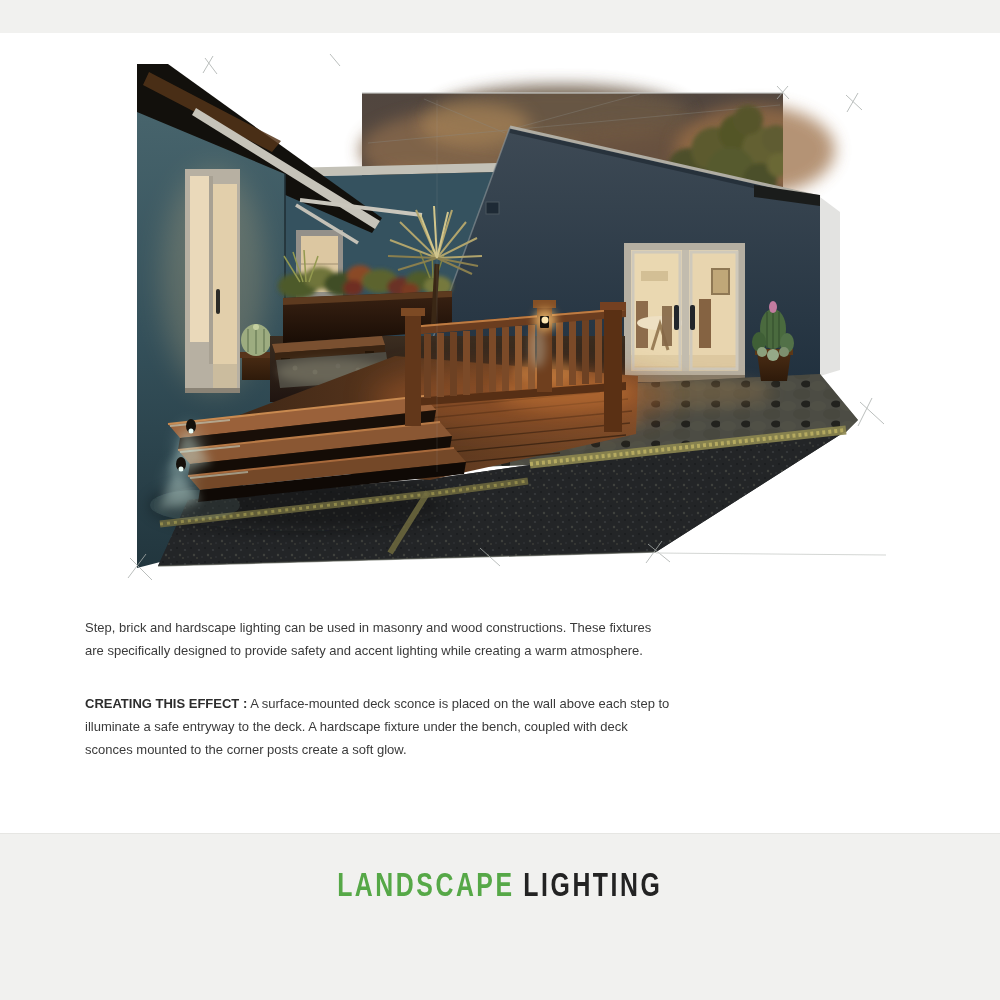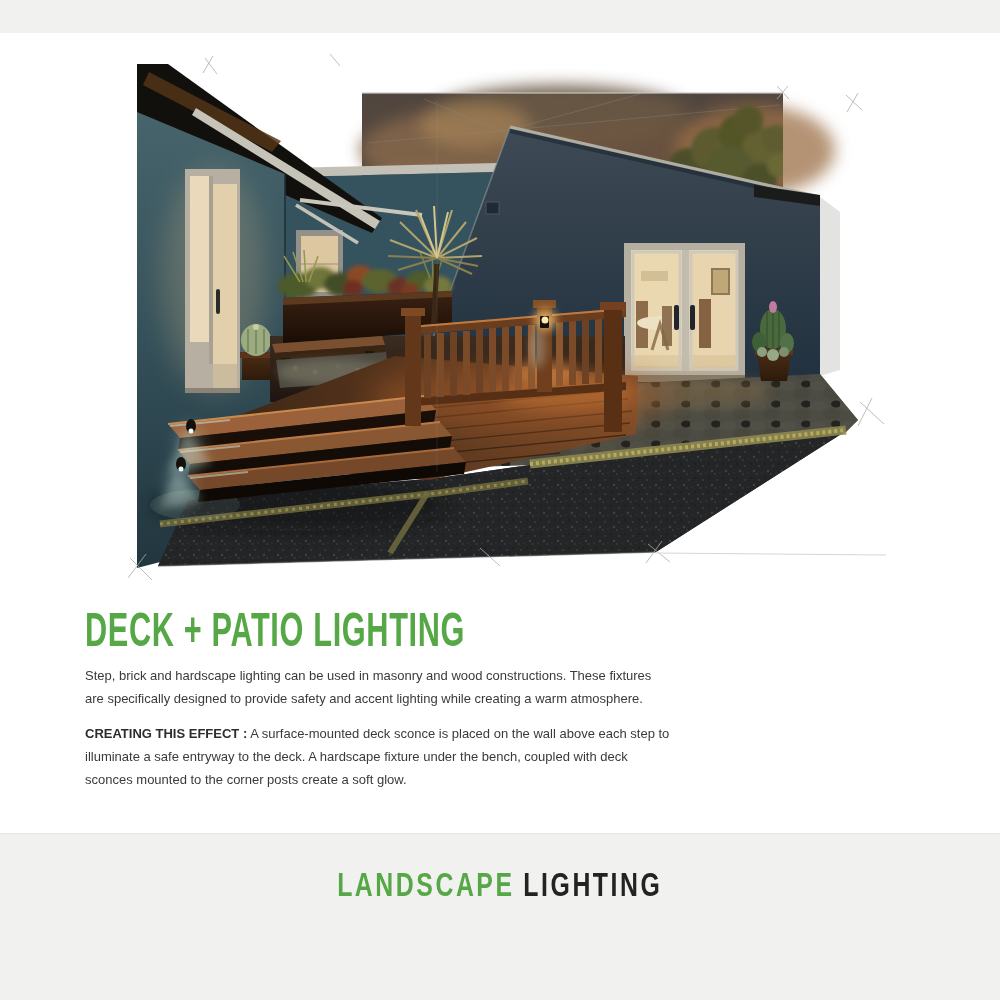--- a/index.html
+++ b/index.html
@@ -12,21 +12,21 @@
   body{
     width:1000px;height:1000px;position:relative;overflow:hidden;
     background:#ffffff;font-family:"Liberation Sans",sans-serif;
   }
   .band-top{position:absolute;top:0;left:0;width:1000px;height:33px;background:var(--band-gray);}
   .scene{position:absolute;top:0;left:0;}
   .content{position:absolute;left:85px;top:606px;width:838px;}
   .title{margin:0;color:var(--accent-green);font-size:48px;font-weight:700;line-height:1;white-space:nowrap;}
   .title-inner{display:inline-block;transform:scaleX(.64);transform-origin:left center;letter-spacing:1px;}
   .para{margin:10px 0 0 0;font-size:13px;line-height:23px;color:var(--text-dark);}
-  .para + .para{margin-top:12px;}
+  .para + .para{margin-top:30px;}
   .pre{white-space:pre-line;}
   .effect-label{font-weight:700;color:#2d2d2d;}
   .footer{position:absolute;top:813px;left:0;width:1000px;height:187px;background:var(--band-gray);
           border-top:1px solid #e6e6e3;text-align:center;box-sizing:border-box;padding-top:32px;margin-top:20px;}
   .brand-line{font-size:34px;font-weight:700;line-height:36px;white-space:nowrap;}
   .brand-line-inner{display:inline-block;transform:scaleX(.73);transform-origin:center;letter-spacing:3.5px;}
   .brand-primary{color:var(--accent-green);}
   .brand-secondary{color:#232323;margin-left:12px;}
   .brand-title{font-size:76px;font-weight:700;line-height:72px;color:var(--brand-dark);margin-top:2px;white-space:nowrap;}
   .brand-title-inner{display:inline-block;transform:scaleX(.60);transform-origin:center;letter-spacing:6px;}
@@ -391,23 +391,20 @@
     <path d="M648,544 L670,562"></path>
       <path d="M662,541 L646,563"></path>
     <path d="M860,402 L884,424"></path>
       <path d="M872,398 L858,426"></path>
     <path d="M656,553 L886,555" stroke="#c9ccc9"></path>
     <path d="M437,100 L437,472" opacity="0.18"></path>
   </g>
 </svg>
 
 <div class="content">
-  <h1 class="title">
-    <span class="title-inner">DECK + PATIO LIGHTING</span>
-  </h1>
   <p class="para pre">Step, brick and hardscape lighting can be used in masonry and wood constructions. These fixtures
 are specifically designed to provide safety and accent lighting while creating a warm atmosphere.</p>
   <p class="para"><span class="effect-label">CREATING THIS EFFECT :</span> <span class="pre">A surface-mounted deck sconce is placed on the wall above each step to
 illuminate a safe entryway to the deck. A hardscape fixture under the bench, coupled with deck
 sconces mounted to the corner posts create a soft glow.</span></p>
 </div>
 
 <div class="footer">
   <div class="brand-line">
     <span class="brand-line-inner">

